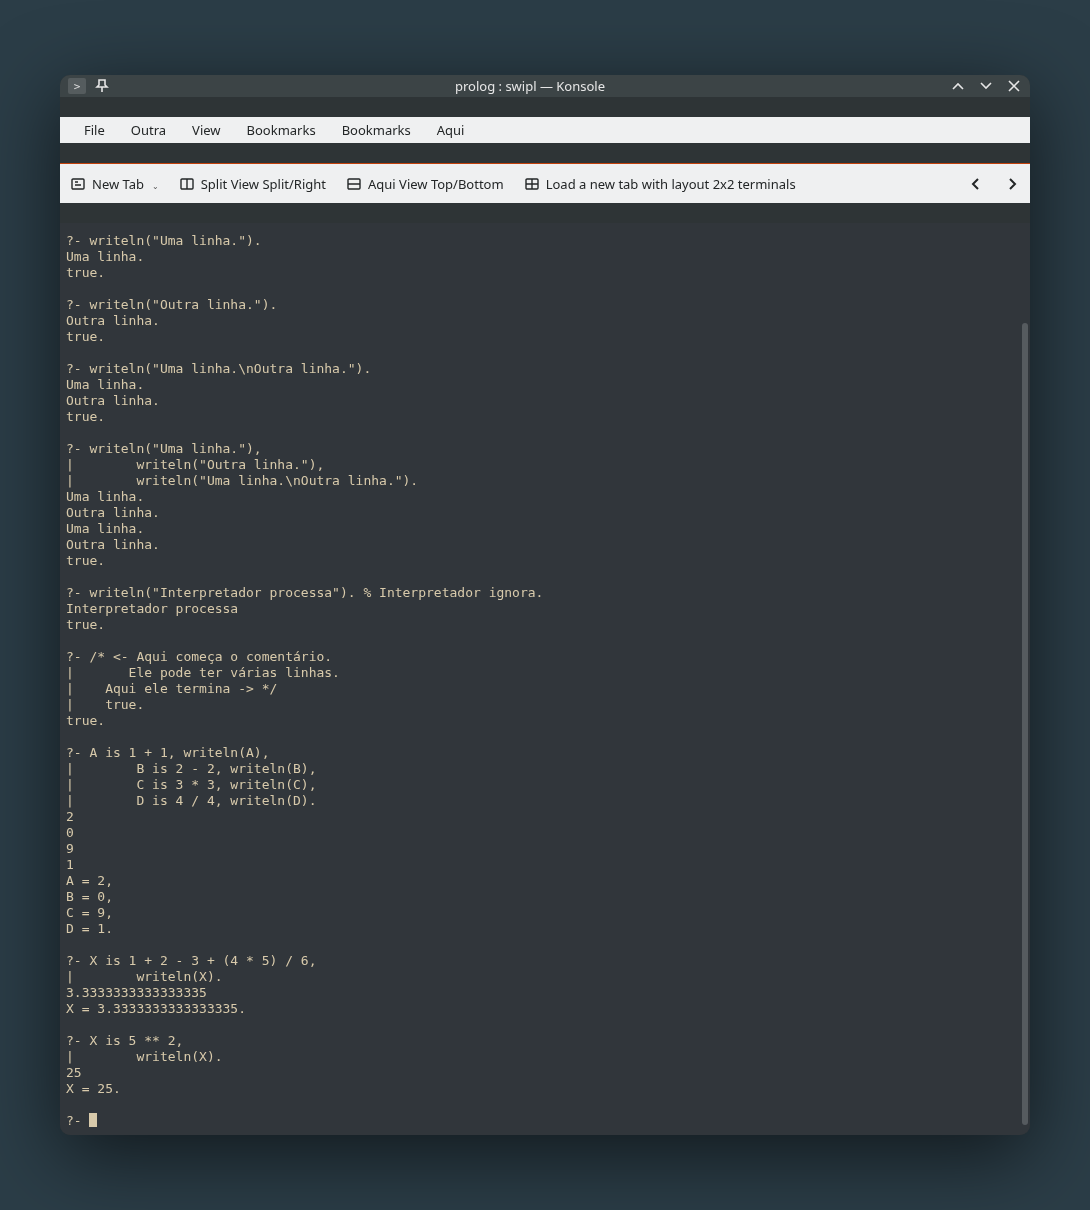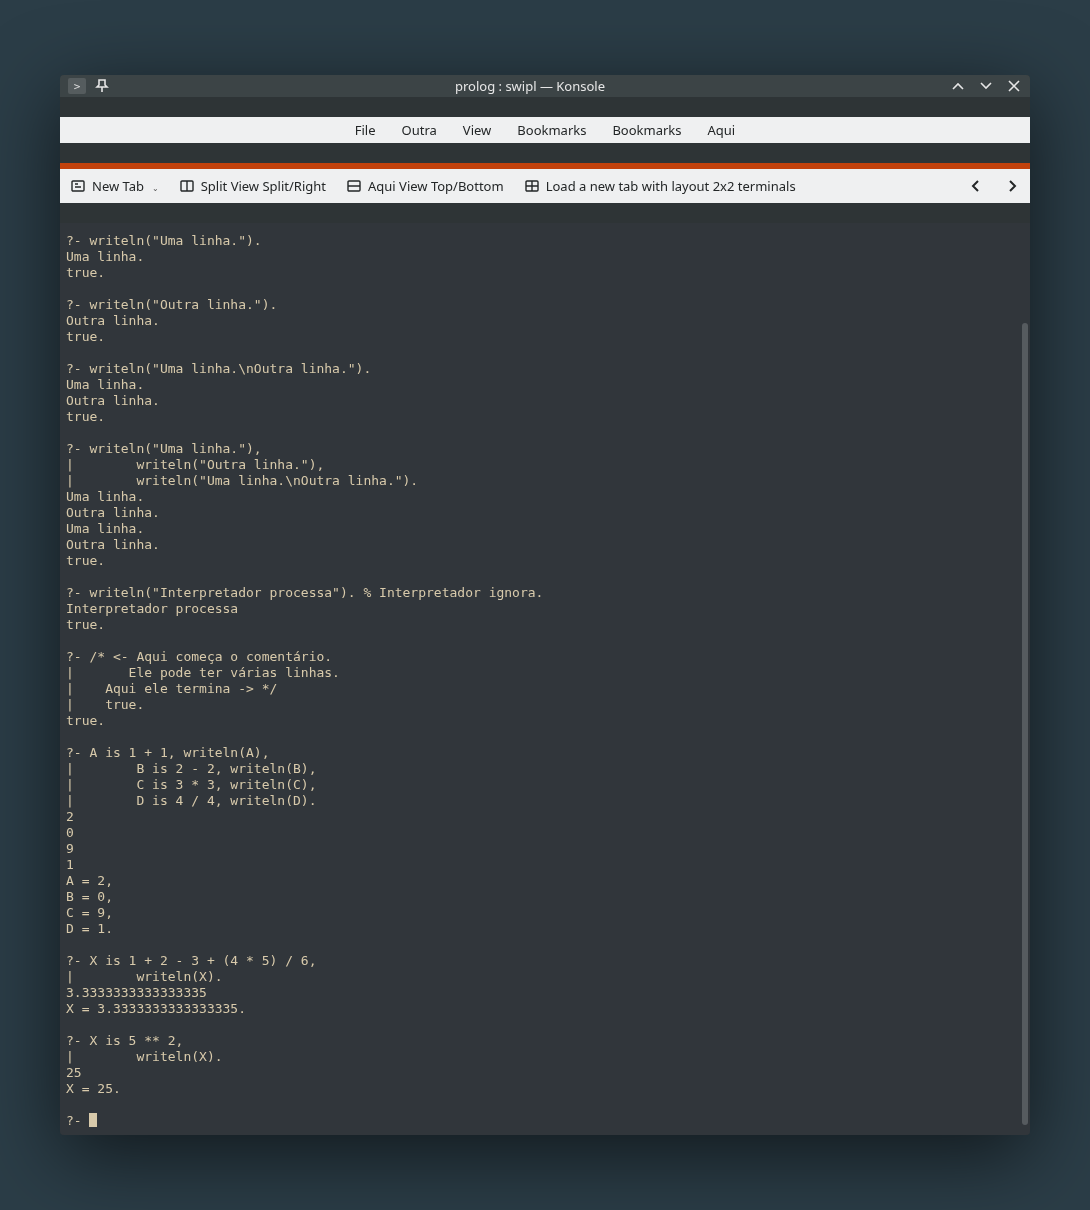--- a/index.html
+++ b/index.html
@@ -8,21 +8,21 @@
     width:1090px; height:1210px;
     display:flex; align-items:center; justify-content:center;
     font-family:"Noto Sans","Segoe UI",sans-serif;
   }
   .shadow-wrap {
     filter:drop-shadow(0 20px 40px rgba(0,0,0,.6));
   }
   .window {
     width:970px; height:1060px;
     background:#2e3436;
-    border-radius:4px;
+    border-radius:10px;
     overflow:hidden;
     display:flex; flex-direction:column;gap:20px;
   }
   
   .titlebar {
     height:30px;
     background:#3c4446;
     display:flex; align-items:center;
     color:#e6e6e6; font-size:13px;
     padding:0 8px;
@@ -39,29 +39,29 @@
   }
   .prompt-icon::before { content:">"; color:#ddd; font-size:11px; font-family:monospace; line-height:1; }
   .ctrl-btn { width:16px; height:16px; display:flex; align-items:center; justify-content:center; cursor:pointer; }
 
   
   .menubar {
     height:30px;
     background:#eff0f1;
     display:flex; align-items:center;
     padding:0 20px; gap:18px;
-    color:#232627; font-size:13px;justify-content:center;
+    color:#232627; font-size:13px;
   }
   .menu-item { padding:4px 4px; cursor:pointer; }
 
   
   .toolbar {
     height:40px;
     background:#eff0f1;
-    border-top:6px solid #c2410c;
+    border-top:1px solid #c2410c;
     display:flex; align-items:center;
     padding:17px 10px; gap:20px;
     color:#232627; font-size:13px;
   }
   .toolbtn { display:flex; align-items:center; gap:6px; cursor:pointer; }
   .toolbtn svg { stroke:#232627; fill:none; stroke-width:1.4; }
   .toolbar .spacer { flex:1; }
   .tb-arrow { width:16px; height:16px; display:flex; align-items:center; justify-content:center; cursor:pointer; }
   .tb-arrow svg { stroke:#232627; fill:none; stroke-width:2; }
   .tb-dropdown { font-size:8px; color:#555; margin-left:2px; align-self:flex-end; padding-bottom:2px; }

